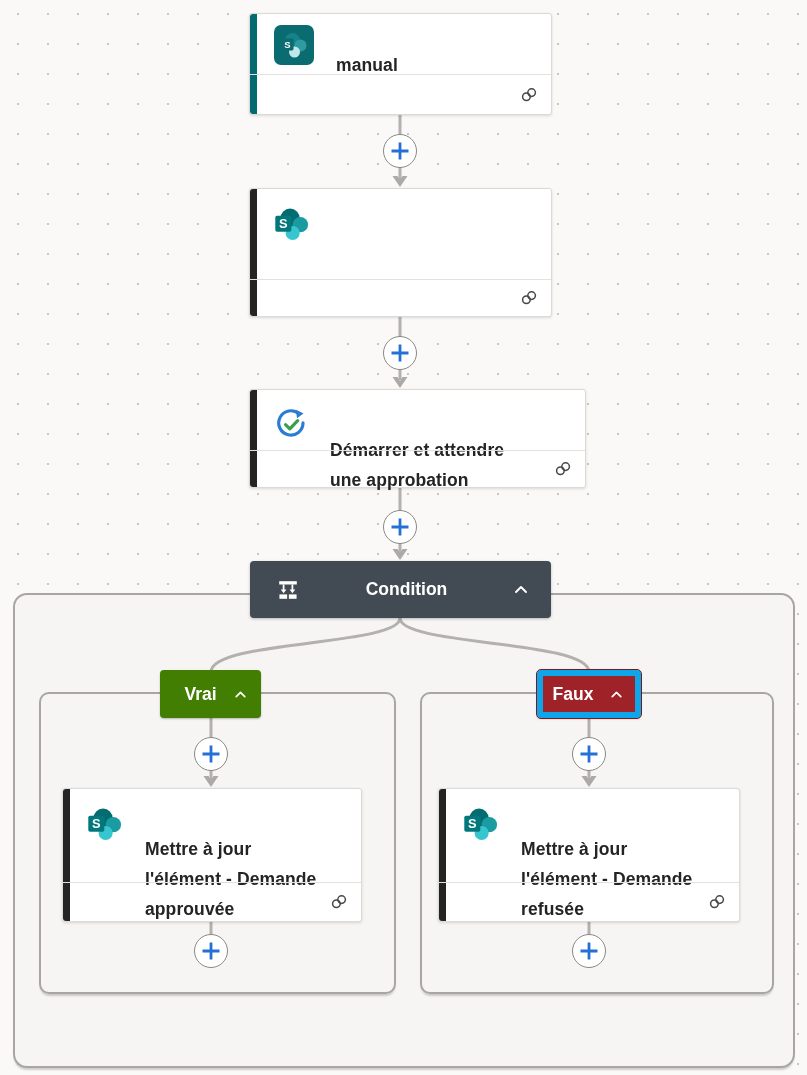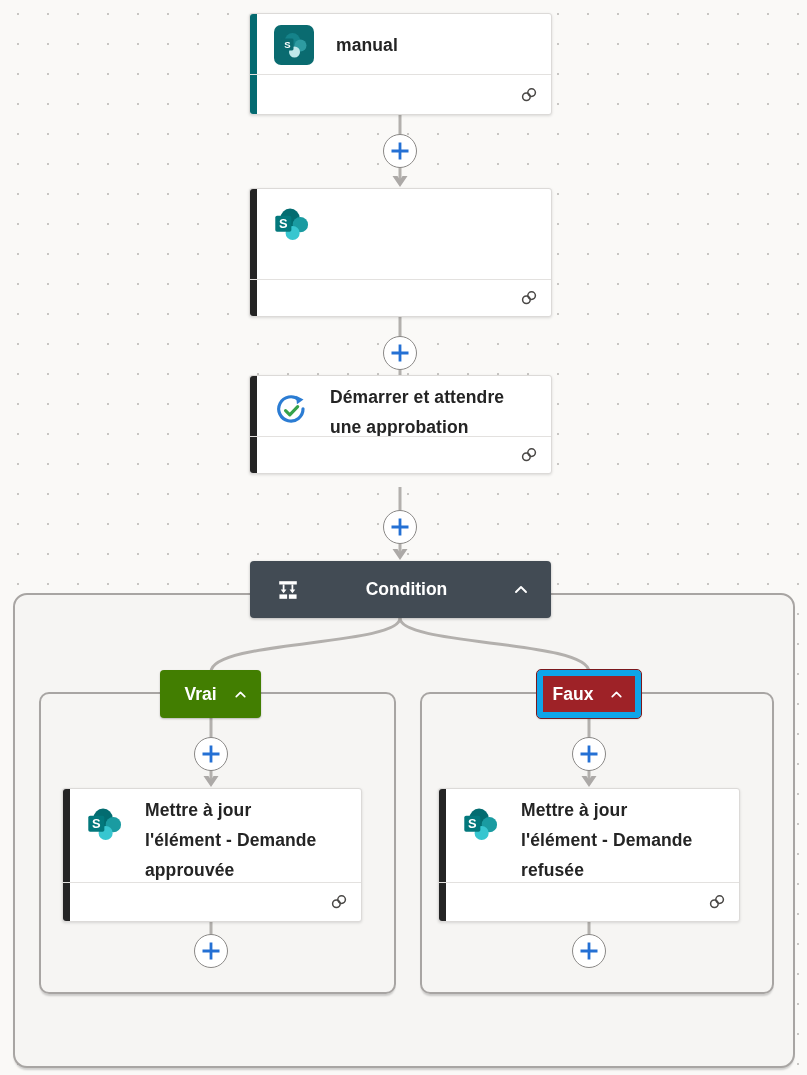--- a/index.html
+++ b/index.html
@@ -34,21 +34,21 @@
   }
   .accent{position:absolute;left:0;top:0;bottom:0;width:7px;border-radius:3px 0 0 3px;}
   .accent.teal{background:#046A70;}
   .accent.black{background:#242424;}
   .card-main{display:flex;align-items:flex-start;padding:6px 10px 0 24px;}
   .card.single .card-main{align-items:center;padding-top:0;height:62px;}
   .card-icon{flex:0 0 auto;margin:11px 22px 0 0;line-height:0;}
   .card.single .card-icon{margin-top:0;}
   .card-title{
     font-size:17.5px;font-weight:600;color:#242424;line-height:30px;
-    white-space:pre-line;letter-spacing:.1px;
+    white-space:pre-line;letter-spacing:.1px;margin-top:39px;
   }
   .card-footer{
     position:absolute;left:0;right:0;bottom:0;border-top:1px solid #E3E1DF;
     display:flex;align-items:center;justify-content:flex-end;padding-right:13px;
     box-sizing:border-box;
   }
   .trigger-iconbox{
     width:40px;height:40px;border-radius:7px;background:#0A6B70;
     display:flex;align-items:center;justify-content:center;
   }
@@ -149,21 +149,21 @@
       </span>
     </div>
     <div class="card-footer" style="height:37px;">
       <svg width="18" height="18" viewBox="0 0 18 18">
         <circle cx="11.6" cy="6.6" r="3.8" stroke="#4A4846" stroke-width="1.5" fill="none"></circle>
         <circle cx="6.4" cy="10.8" r="3.8" stroke="#4A4846" stroke-width="1.5" fill="none"></circle>
       </svg>
     </div>
   </div>
 
-  <div class="card" style="left:249px;top:375px;width:303px;height:99px;">
+  <div class="card" style="left:249px;top:389px;width:337px;height:99px;">
     <div class="accent black"></div>
     <div class="card-main">
       <span class="card-icon">
         <svg width="34" height="34" viewBox="0 0 28 28">
           <path d="M20.5 5.6 A10 10 0 1 0 23.9 13" fill="none" stroke="#2B7CD3" stroke-width="2.6" stroke-linecap="round"></path>
           <path d="M18.2 2.2 L24.3 5.3 L18.9 9.2 Z" fill="#2B7CD3"></path>
           <path d="M9.5 14.5 L13 18 L19.5 11.2" fill="none" stroke="#35A24B" stroke-width="2.6" stroke-linecap="round" stroke-linejoin="round"></path>
         </svg>
       </span>
       <span class="card-title">Démarrer et attendre

